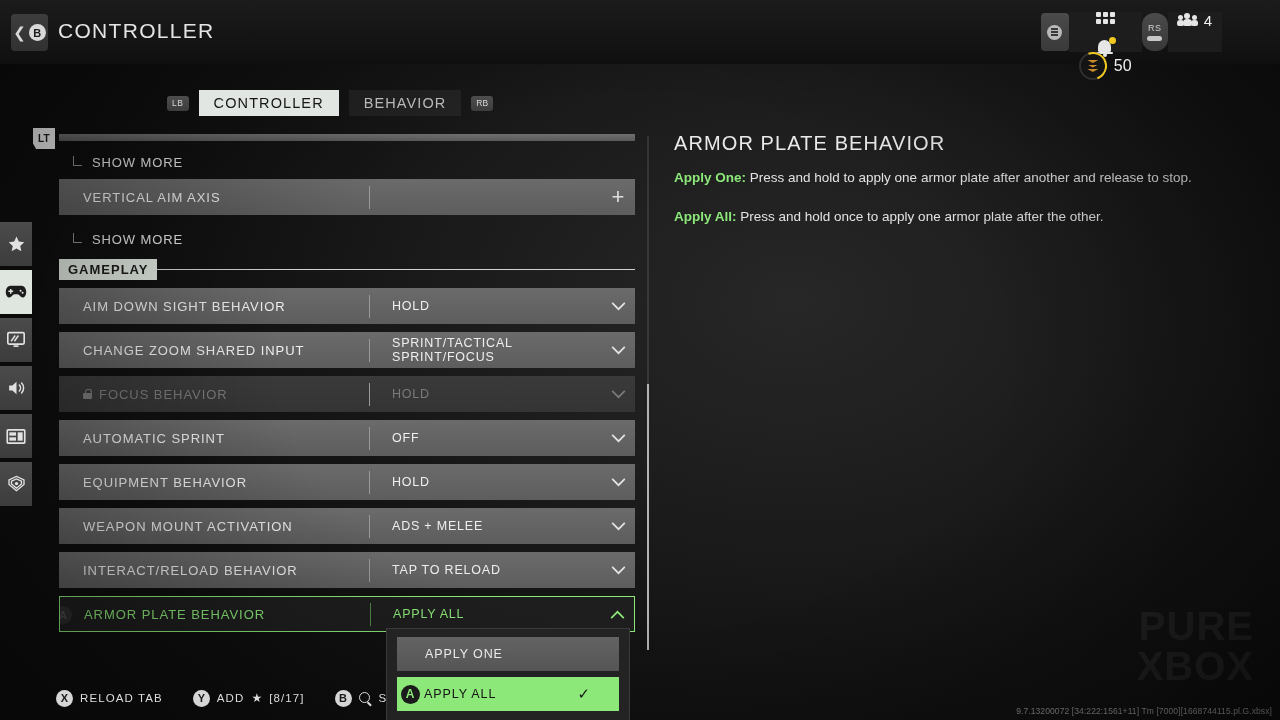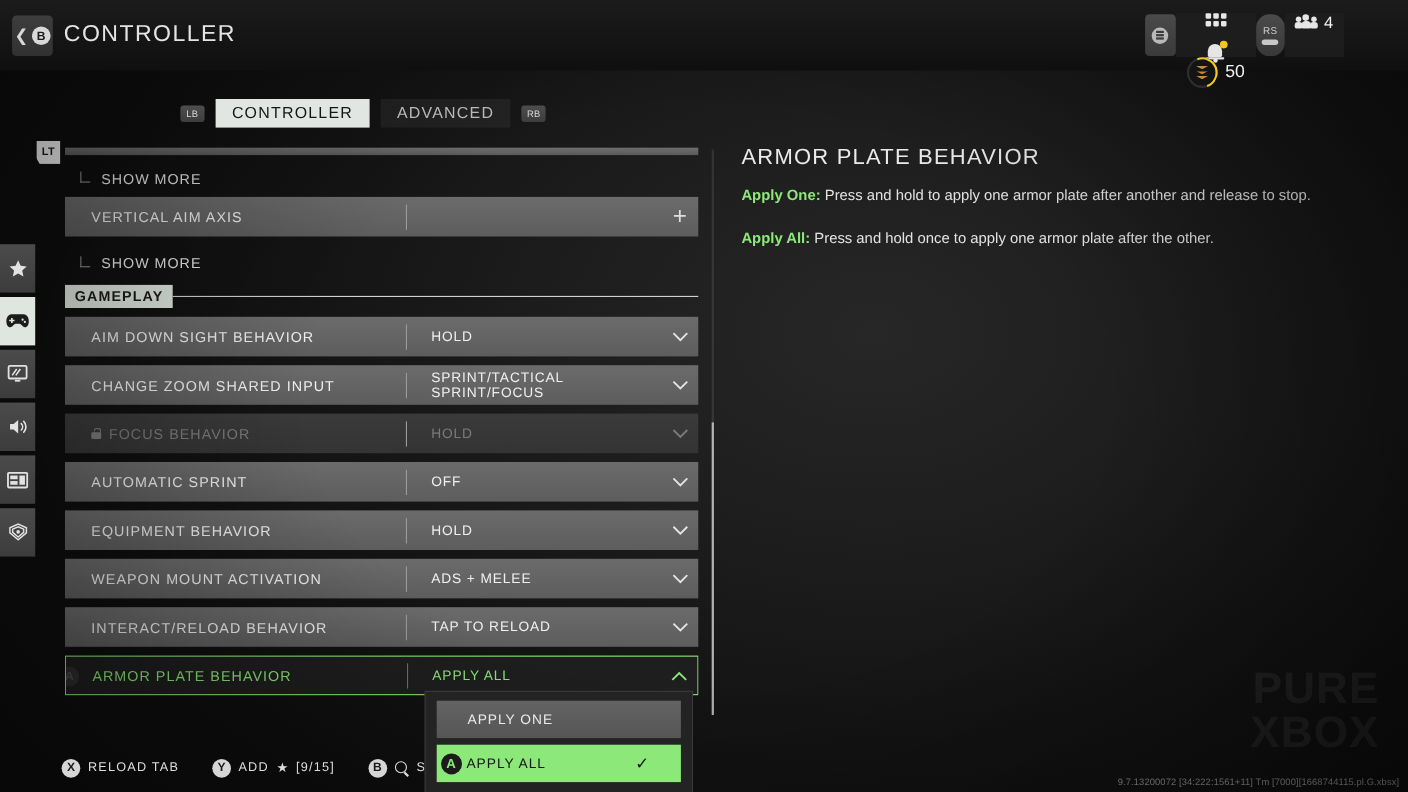--- a/index.html
+++ b/index.html
@@ -412,21 +412,21 @@
           <path d="M12 17l-6-5V8.5L12 6l6 2.5V12z" fill="none" stroke="currentColor" stroke-width="1.6"></path>
           <circle cx="12" cy="11.5" r="2" fill="currentColor"></circle>
         </svg>
     </div>
   </div>
   <div class="lt-badge">LT</div>
 
   <div class="tabs">
     <span class="bumper">LB</span>
     <span class="tab active">CONTROLLER</span>
-    <span class="tab">ADVANCED</span>
+    <span class="tab">BEHAVIOR</span>
     <span class="bumper">RB</span>
   </div>
 
   <div class="list">
 
     <div class="clip-row"></div>
 
     <div class="sub-row">
       <span class="sub-elbow"></span>
       <span class="sub-label">SHOW MORE</span>
@@ -557,21 +557,21 @@
 
   <div class="footer">
     <div class="fbtn">
       <span class="gl">X</span>
       <span class="txt">RELOAD TAB</span>
     </div>
     <div class="fbtn">
       <span class="gl">Y</span>
       <span class="txt">ADD</span>
       <span class="star-sm">★</span>
-      <span class="txt">[9/15]</span>
+      <span class="txt">[8/17]</span>
     </div>
     <div class="fbtn">
       <span class="gl">B</span>
       <span class="mag"></span>
       <span class="txt">SEARCH</span>
     </div>
     <div class="ls-badge">
       <span class="l">LS</span>
       <span class="b"></span>
     </div>

